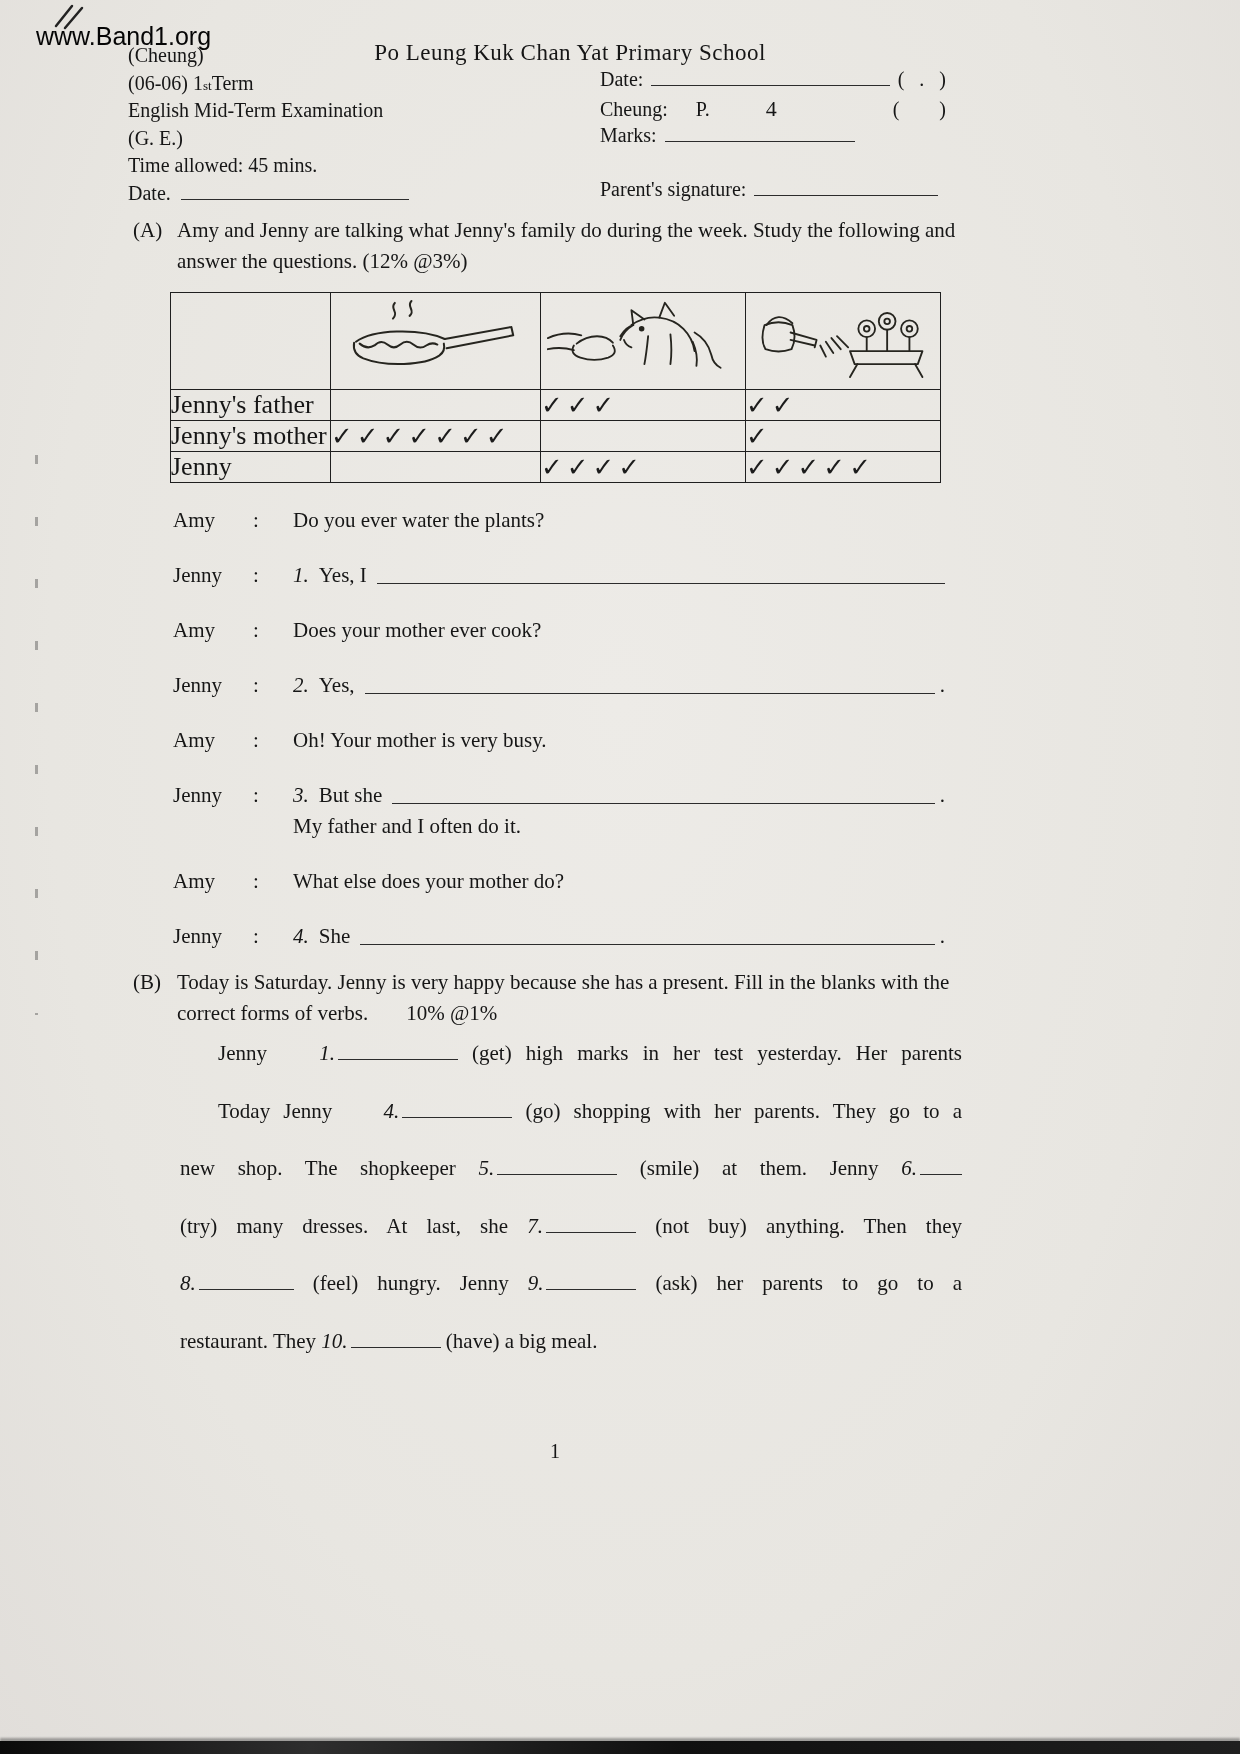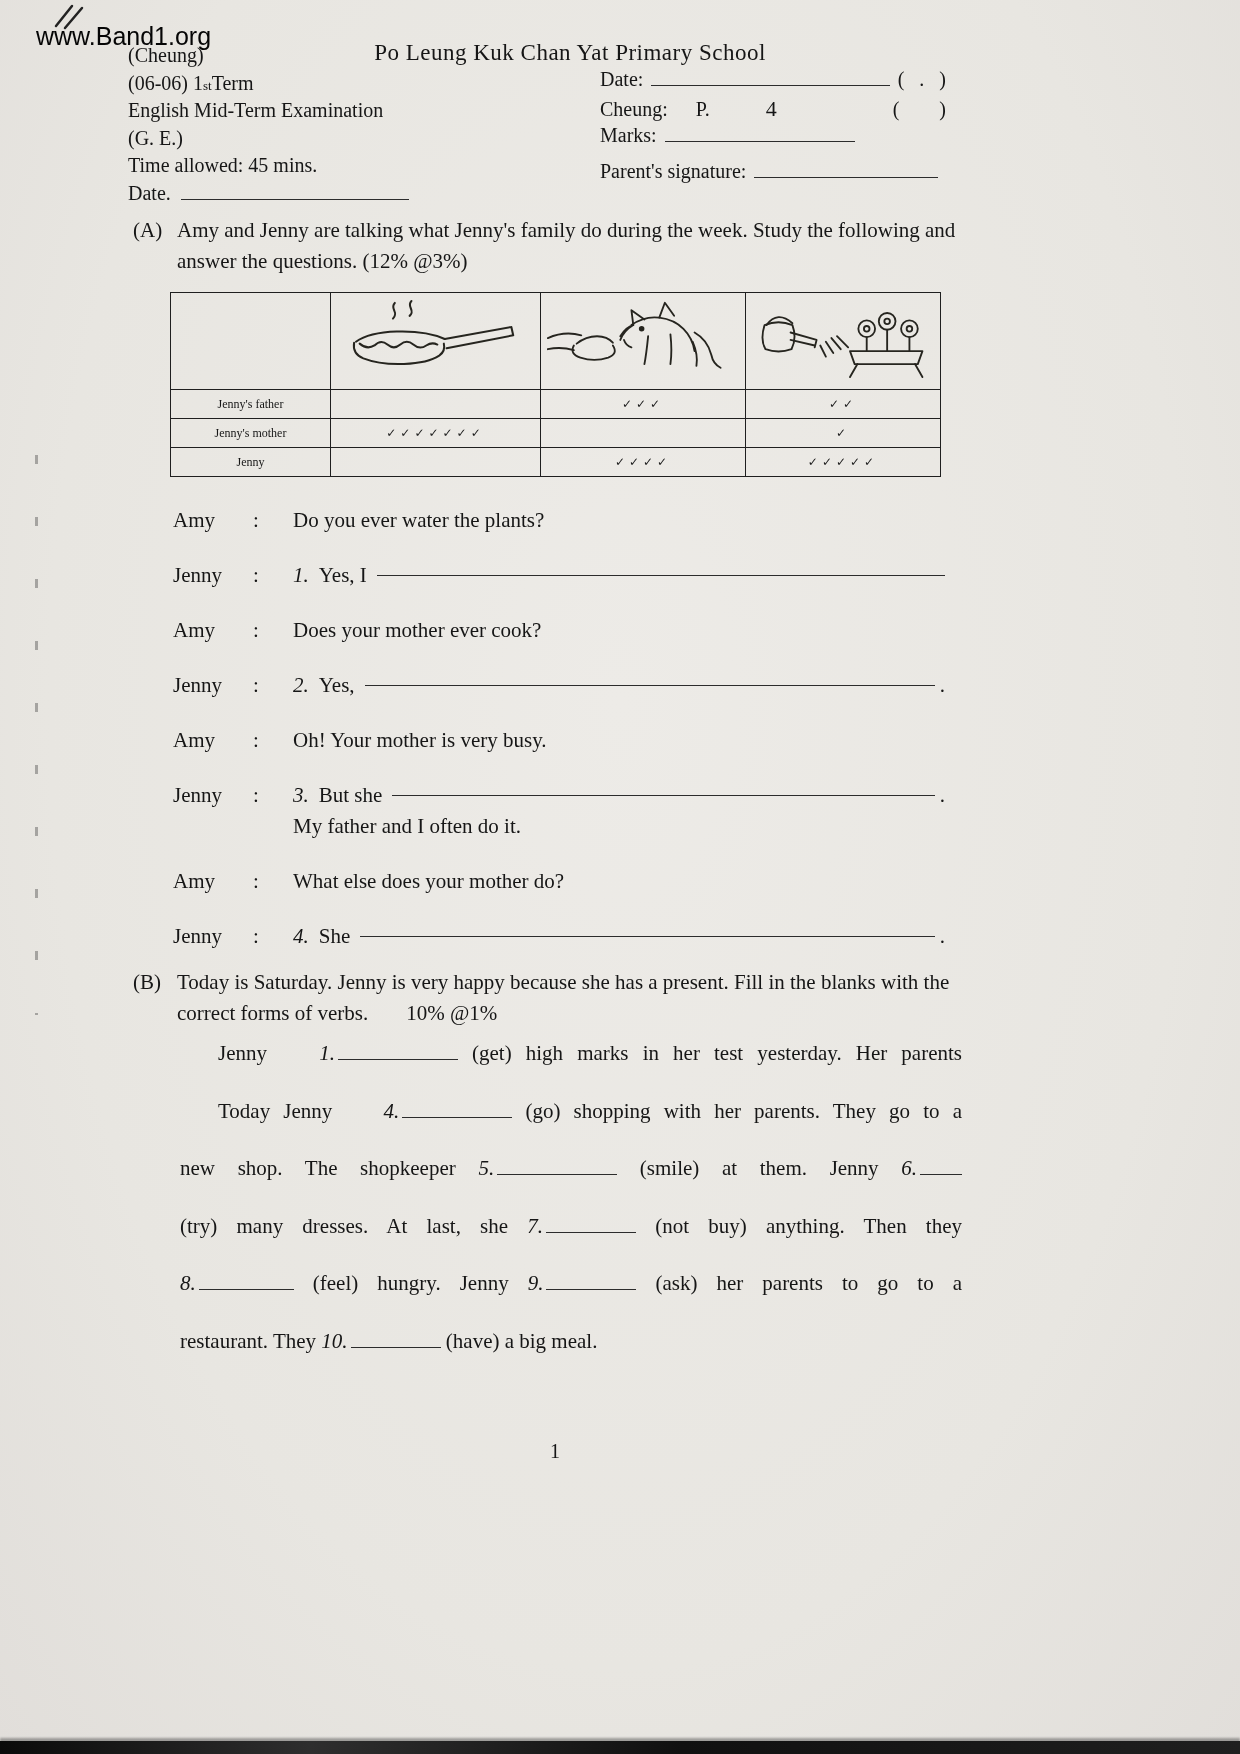--- a/index.html
+++ b/index.html
@@ -25,49 +25,49 @@
     position: absolute; left: 130px; top: 40px; width: 880px;
     text-align: center; font-size: 23px; letter-spacing: .5px;
   }
 
   .left-info { position: absolute; left: 128px; top: 44px; font-size: 20px; }
   .left-info .info-line { height: 27.5px; display: flex; align-items: baseline; }
   .sup { font-size: 13px; vertical-align: super; }
 
   .right-info { position: absolute; left: 600px; top: 68px; width: 346px; font-size: 20px; }
   .info-row { display: flex; align-items: baseline; height: 28px; }
-  .sig-row { margin-top: 8px; }
+  .sig-row { margin-top: 26px; }
   .spacer { flex: 1; }
   .pre { white-space: pre; }
   .class-p { margin-left: 28px; }
   .class-num { margin-left: 56px; font-size: 22px; }
 
   .uline { display: inline-block; height: 14px; border-bottom: 1.6px solid #2c2c2c; }
   .uline.grow { flex: 1; margin: 0 8px; }
   .date-line .uline { margin-left: 10px; }
 
   .section-heading { position: absolute; padding-left: 44px; font-size: 21px; line-height: 30.5px; }
   .sec-label { position: absolute; left: 0; top: 0; width: 44px; }
   .sec-a { left: 133px; top: 215px; width: 828px; }
   .sec-b { left: 133px; top: 967px; width: 836px; }
   .marks-note { margin-left: 38px; }
 
   .chore-table { position: absolute; left: 170px; top: 292px; width: 770px; border-collapse: collapse; table-layout: fixed; }
   .chore-table td { border: 1.8px solid #1f1f1f; padding: 0; }
   .icon-cell, .corner-cell { height: 97px; text-align: center; vertical-align: middle; }
-  .chore-table tbody td { height: 29px; text-align: center; vertical-align: middle; font-size: 12px; }
+  .chore-table tbody td { height: 29px; vertical-align: middle; font-size: 26px; }
   .check-cell { font-family: "DejaVu Sans", sans-serif; font-size: 18px; letter-spacing: 4px; color: #1c1c1c; }
   .row-label { font-size: 20px; }
 
   .dialog { position: absolute; left: 173px; top: 505px; width: 772px; font-size: 21px; }
   .dialog-line { display: flex; margin-bottom: 24px; line-height: 31px; }
   .speaker { width: 80px; flex: none; }
   .colon { width: 40px; flex: none; }
   .d-content { flex: 1; min-width: 0; }
-  .d-first { display: flex; align-items: flex-start; }
+  .d-first { display: flex; align-items: center; }
   .d-num { margin-right: 10px; font-style: italic; flex: none; }
   .d-text { flex: none; }
   .answer-blank { flex: 1 1 auto; height: 16px; border-bottom: 1.6px solid #2c2c2c; margin-left: 10px; }
   .d-tail { margin-left: 5px; flex: none; }
 
   .cloze { position: absolute; left: 180px; top: 1038px; width: 782px; font-size: 21px; }
   .bline { height: 57.5px; line-height: 30px; text-align: justify; text-align-last: justify; }
   .bline.nojust { text-align: left; text-align-last: left; }
   .bline.indent { text-indent: 38px; }
   .seg-blank { display: inline-block; white-space: nowrap; }

